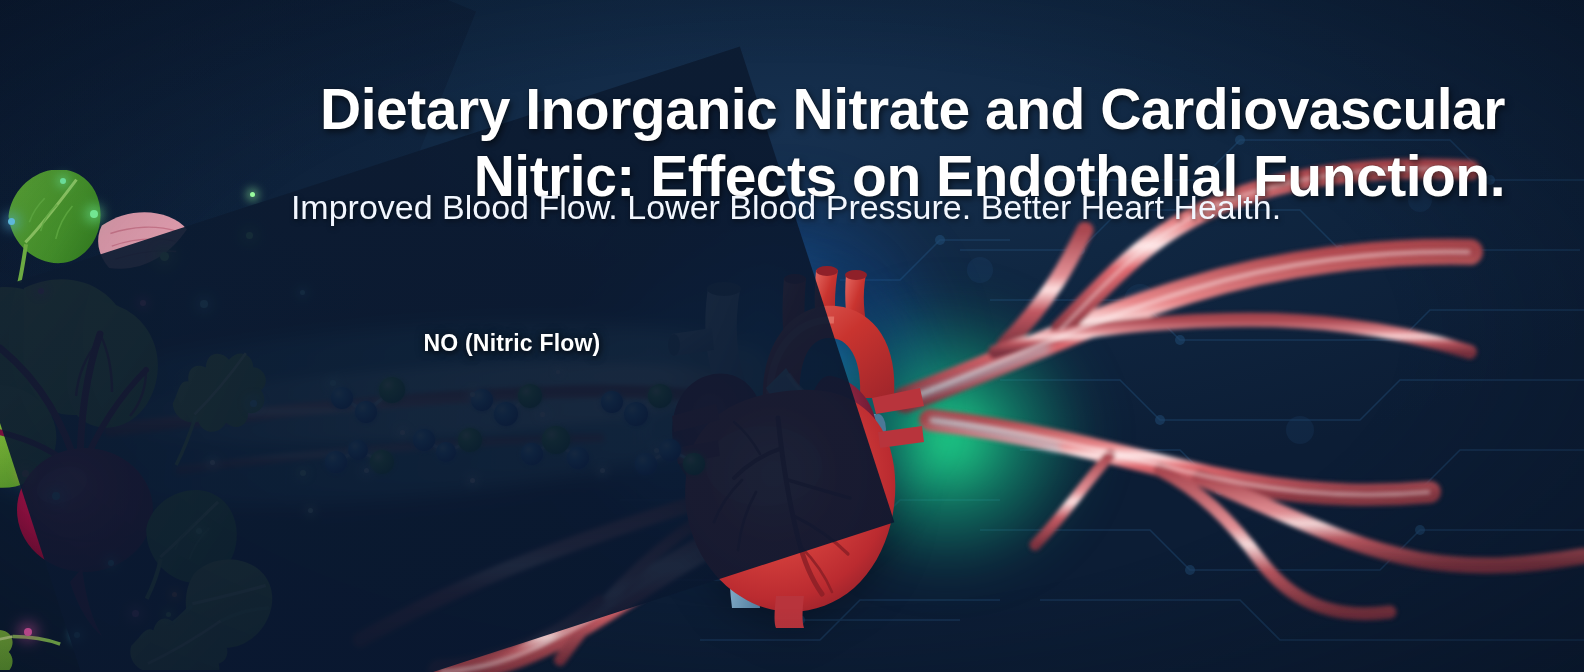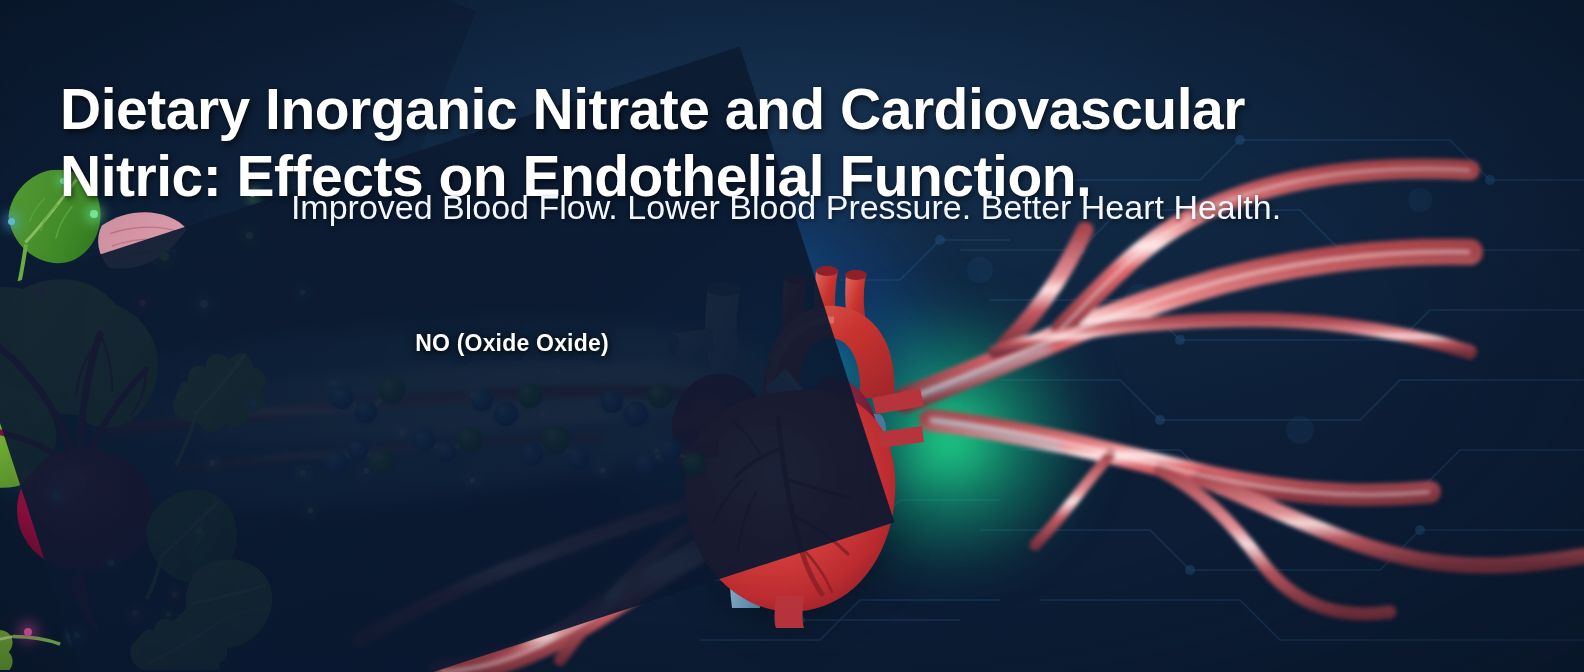--- a/index.html
+++ b/index.html
@@ -87,25 +87,25 @@
   .molecules{position:absolute;left:320px;top:370px;width:420px;height:150px;}
   .molecules svg{width:100%;height:100%;display:block;}
 
   
   .particles{position:absolute;inset:0;pointer-events:none;}
   .p{position:absolute;border-radius:50%;}
 
   
   .title{
     position:absolute;left:0;right:0;top:38px;
-    text-align:left;color:#ffffff;
+    text-align:right;color:#ffffff;
     font-size:57px;line-height:1.18;font-weight:bold;
     letter-spacing:-.5px;
     text-shadow:2px 3px 6px rgba(0,0,0,.55), 0 0 2px rgba(0,0,0,.4);
-    padding:0 60px;
+    padding:0 79px;
   }
   .title .l2{display:block;}
   .subtitle{
     position:absolute;left:0;right:12px;top:188px;
     text-align:center;color:#f2f7ff;
     font-size:34px;font-weight:normal;letter-spacing:0px;
     text-shadow:1px 2px 5px rgba(0,0,0,.55);
   }
   .no-label{
     position:absolute;left:0;width:1024px;top:330px;
@@ -538,15 +538,15 @@
   </div>
 
   <div class="bg-vignette"></div>
   <div class="bg-wedge"></div>
 
   <h1 class="title">
     <span>Dietary Inorganic Nitrate and Cardiovascular</span>
     <span class="l2">Nitric: Effects on Endothelial Function.</span>
   </h1>
   <div class="subtitle">Improved Blood Flow. Lower Blood Pressure. Better Heart Health.</div>
-  <div class="no-label">NO (Oxide Oxide)</div>
+  <div class="no-label">NO (Nitric Flow)</div>
 
 </div>
 
 </body></html>

